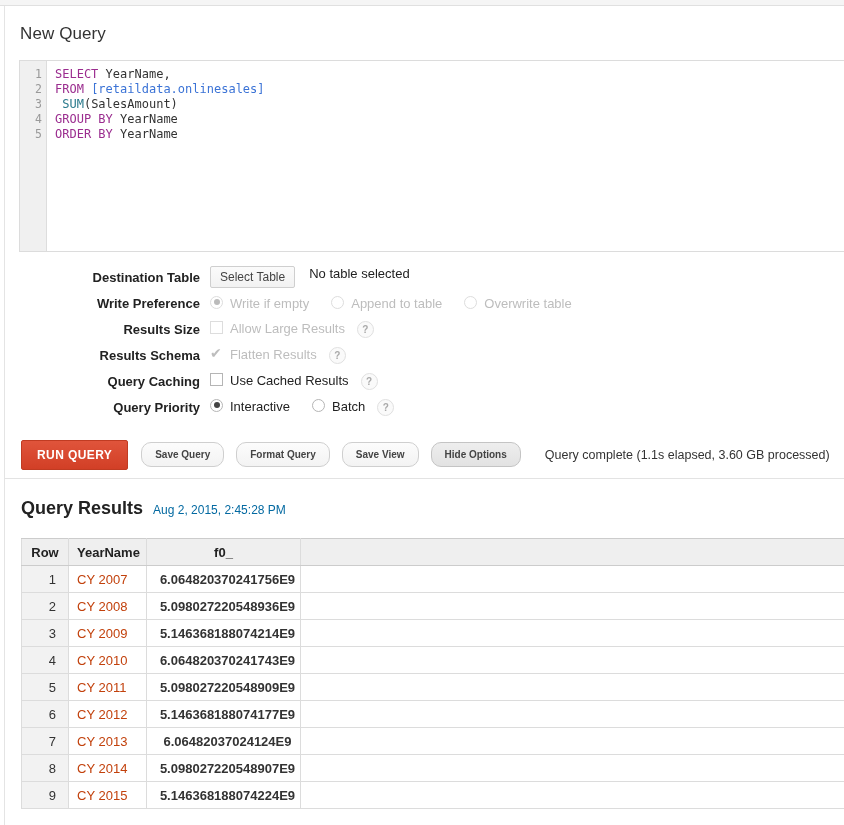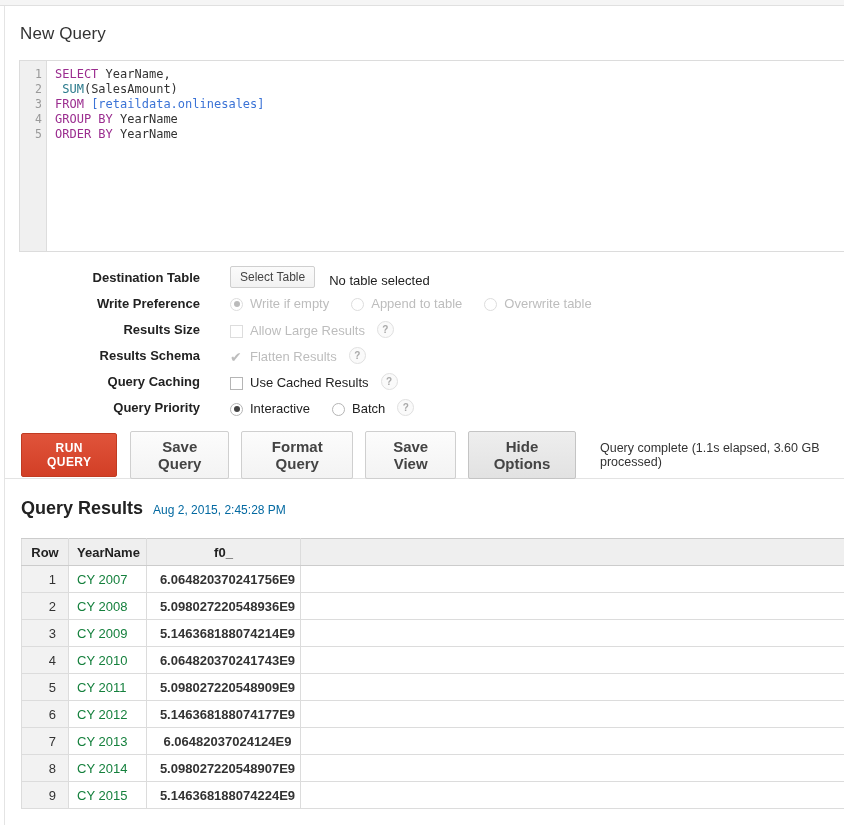--- a/index.html
+++ b/index.html
@@ -124,24 +124,23 @@
     text-align: right;
     padding-right: 10px;
     font-weight: bold;
     font-size: 13px;
     color: #222222;
     box-sizing: border-box;
     white-space: nowrap;
   }
   .opt-controls {
     display: flex;
-    align-items: flex-end;
+    align-items: flex-start;
     flex: 1;
     white-space: nowrap;
-    margin-left: 20px;
   }
 
   .btn {
     font-family: "Liberation Sans", sans-serif;
     font-size: 12px;
     font-weight: bold;
     color: #444444;
     background: linear-gradient(#fbfbfb, #f2f2f2);
     border: 1px solid #cfcfcf;
     border-radius: 2px;
@@ -237,26 +236,26 @@
     color: #ffffff;
     font-size: 12px;
     font-weight: bold;
     letter-spacing: 0.4px;
     padding: 7px 15px;
     border-radius: 2px;
     cursor: pointer;
     margin-right: 13px;
   }
   .btn-bar {
-    font-size: 15px;
+    font-size: 10px;
     font-weight: bold;
     color: #444444;
     background: linear-gradient(#fcfcfc, #f3f3f3);
     border: 1px solid #cfcfcf;
-    border-radius: 2px;
+    border-radius: 10px;
     padding: 6px 13px;
     margin-right: 12px;
     cursor: pointer;
   }
   .btn-bar.active {
     background: linear-gradient(#eeeeee, #e2e2e2);
     border-color: #c4c4c4;
   }
   .status-text {
     font-size: 12.5px;
@@ -317,21 +316,21 @@
   .col-blank { width: auto; }
 
   table.results tbody td.c-row {
     background: #f2f2f2;
     text-align: right;
     color: #333333;
     padding-right: 12px;
   }
   table.results tbody td.c-year {
     text-align: left;
-    color: #15803d;
+    color: #c2410c;
   }
   table.results tbody td.c-f0 {
     text-align: center;
     color: #333333;
     padding-right: 0;
     font-weight: bold;
   }
   table.results tbody td.c-blank { background: #ffffff; }
 </style>
 </head>
@@ -350,22 +349,22 @@
           <div class="ln" style="top: 6px;">1</div>
           <div class="ln" style="top: 21px;">2</div>
           <div class="ln" style="top: 36px;">3</div>
           <div class="ln" style="top: 51px;">4</div>
           <div class="ln" style="top: 66px;">5</div>
         </div>
     </div>
     <div class="code-area">
       <div id="code-lines">
           <div class="code-line"><span class="tok-kw">SELECT</span><span class="tok-plain"> YearName,</span></div>
+          <div class="code-line"><span class="tok-kw">FROM</span><span class="tok-plain"> </span><span class="tok-tbl">[retaildata.onlinesales]</span></div>
           <div class="code-line"><span class="tok-plain"> </span><span class="tok-fn">SUM</span><span class="tok-plain">(SalesAmount)</span></div>
-          <div class="code-line"><span class="tok-kw">FROM</span><span class="tok-plain"> </span><span class="tok-tbl">[retaildata.onlinesales]</span></div>
           <div class="code-line"><span class="tok-kw">GROUP</span><span class="tok-plain"> </span><span class="tok-kw">BY</span><span class="tok-plain"> YearName</span></div>
           <div class="code-line"><span class="tok-kw">ORDER</span><span class="tok-plain"> </span><span class="tok-kw">BY</span><span class="tok-plain"> YearName</span></div>
         </div>
     </div>
   </div>
 
   <div class="options">
 
     <div class="opt-row">
       <div class="opt-label">Destination Table</div>

